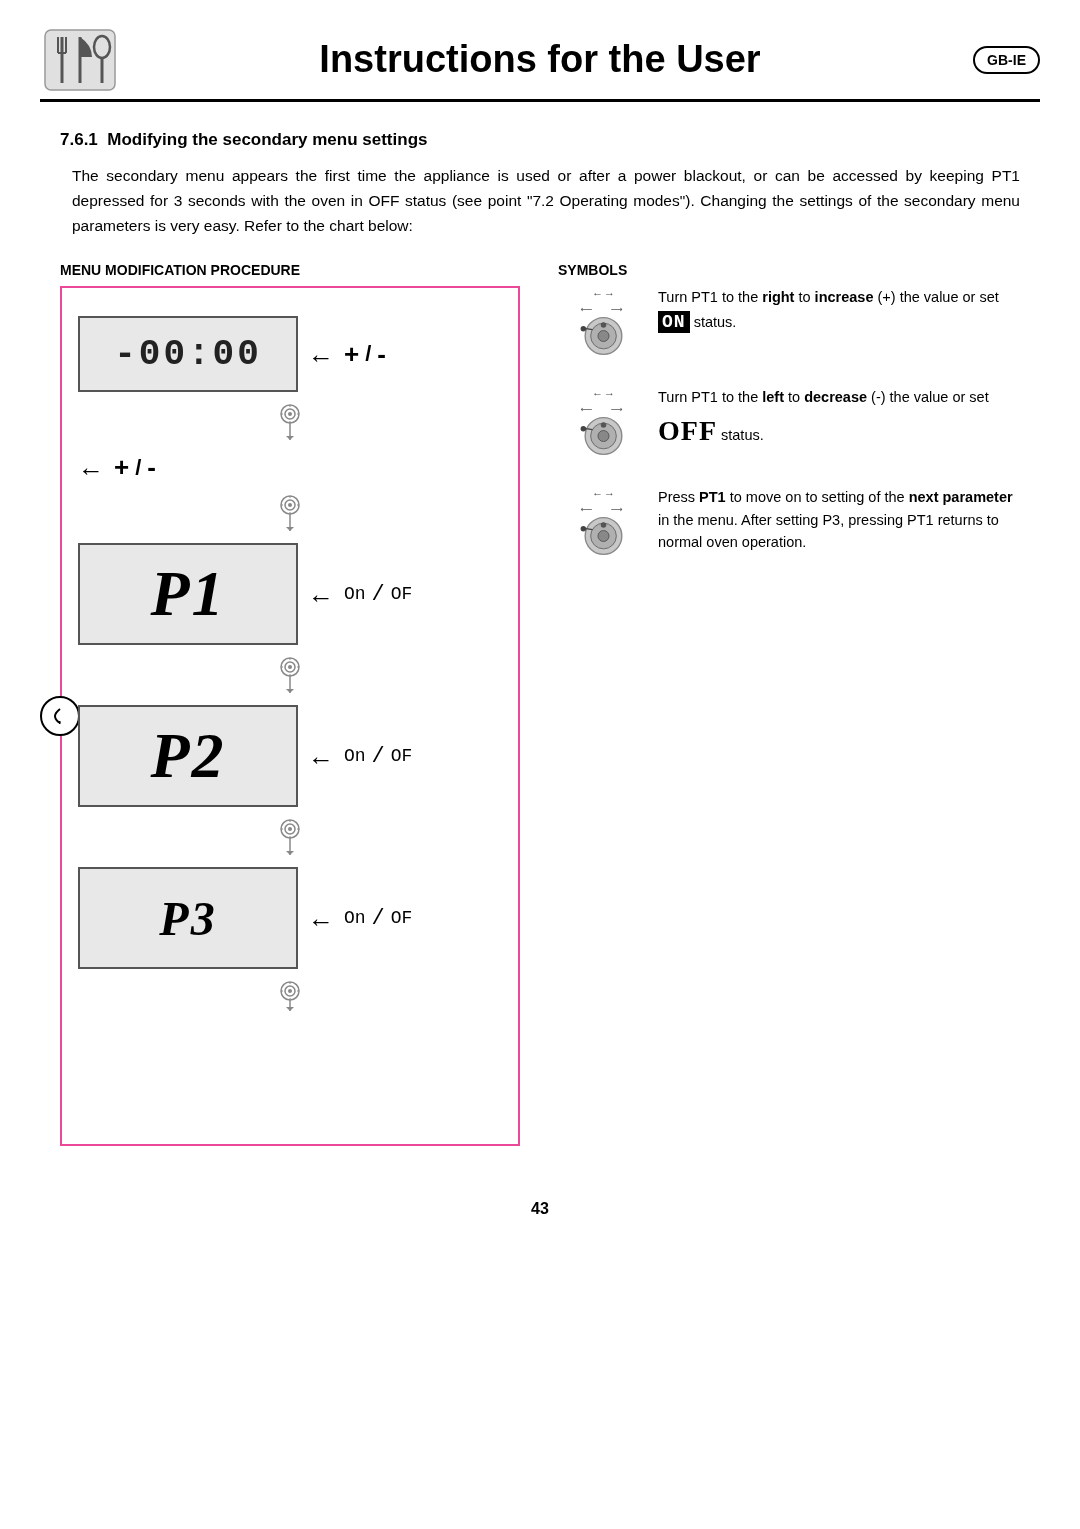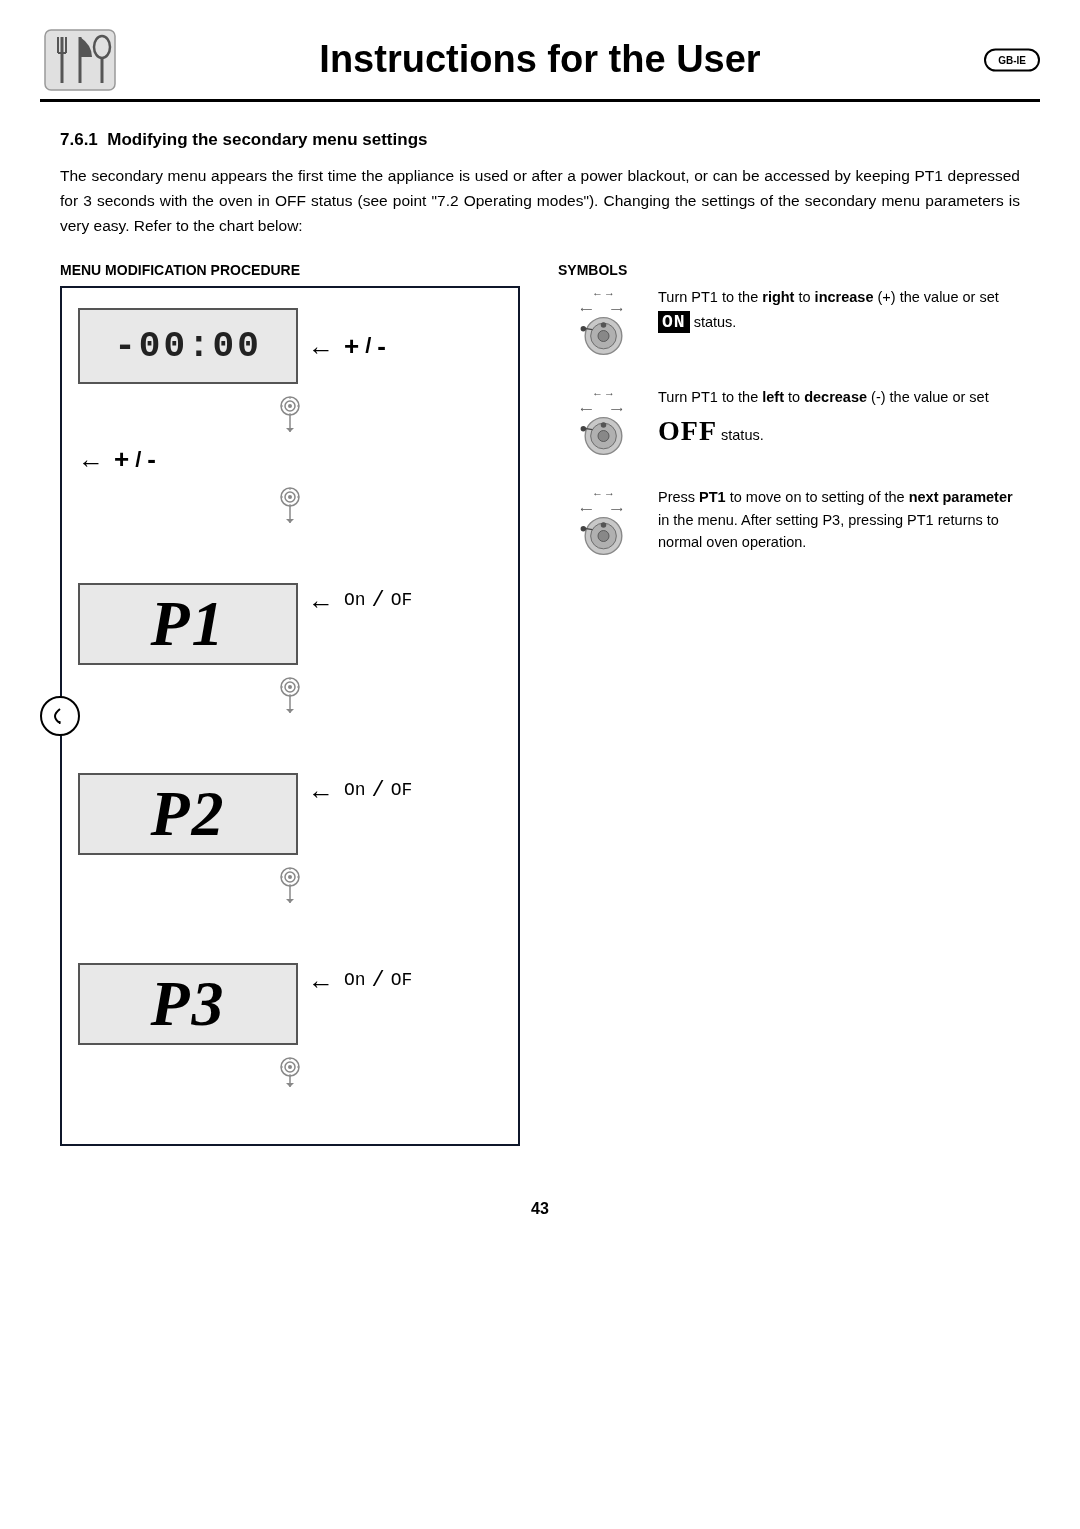--- a/index.html
+++ b/index.html
@@ -36,40 +36,41 @@
       text-align: center;
     }
     .header-badge {
       position: absolute;
       right: 0;
       top: 50%;
       transform: translateY(-50%);
       border: 2px solid #000;
       border-radius: 20px;
       padding: 4px 12px;
-      font-size: 10px;
+      font-size: 14px;
       font-weight: bold;
     }
 
     
     .content {
       padding: 24px 60px;
     }
 
     .section-title {
       font-size: 17px;
       font-weight: bold;
       margin-bottom: 14px;
     }
 
     .intro-text {
       font-size: 15.5px;
       line-height: 1.6;
       margin-bottom: 24px;
       text-align: justify;
+      margin-left: 12px;
     }
 
     
     .two-col {
       display: flex;
       gap: 8px;
       margin-top: 10px;
     }
 
     
@@ -83,45 +84,44 @@
 
     .col-header {
       font-size: 14px;
       font-weight: bold;
       text-transform: uppercase;
       margin-bottom: 8px;
     }
 
     
     .diagram-box {
-      border: 2px solid #0f172a;
-      padding: 8px 16px;
+      border: 2px solid #ec4899;
+      padding: 16px 16px;
       position: relative;
       min-height: 860px;
     }
 
     .display-screen {
       border: 2px solid #555;
       background: #e8e8e8;
       width: 220px;
       height: 76px;
       display: flex;
       align-items: center;
       justify-content: center;
       font-size: 42px;
       font-family: 'Courier New', monospace;
       font-weight: bold;
       letter-spacing: 2px;
       position: relative;
     }
 
     .display-screen.large-display {
-      height: 82px;
+      height: 102px;
       font-size: 52px;
-      margin-top: 48px;
     }
 
     .on-of-label {
       display: flex;
       align-items: center;
       gap: 6px;
       font-size: 18px;
       font-family: 'Courier New', monospace;
     }
 
@@ -412,21 +412,21 @@
               <line x1="15" y1="19" x2="15" y2="36" stroke="#888" stroke-width="1.5"></line>
               <polygon points="11,32 15,36 19,32" fill="#888"></polygon>
             </svg>
           </div>
         </div>
 
         <div class="diagram-section">
           <div class="row-with-arrow">
             <div class="display-screen large-display">
               <div class="display-inner">
-                <span style="font-size:64px;font-style:italic;font-weight:bold;font-family:serif;">P3</span>
+                <span style="font-size:48px;font-style:italic;font-weight:bold;font-family:serif;">P3</span>
               </div>
             </div>
             <span class="arrow-left-bold">←</span>
             <span class="on-of-label">
               <span>On</span>
               <span class="slash">/</span>
               <span>OF</span>
             </span>
           </div>
           <div class="arrow-down-container">

